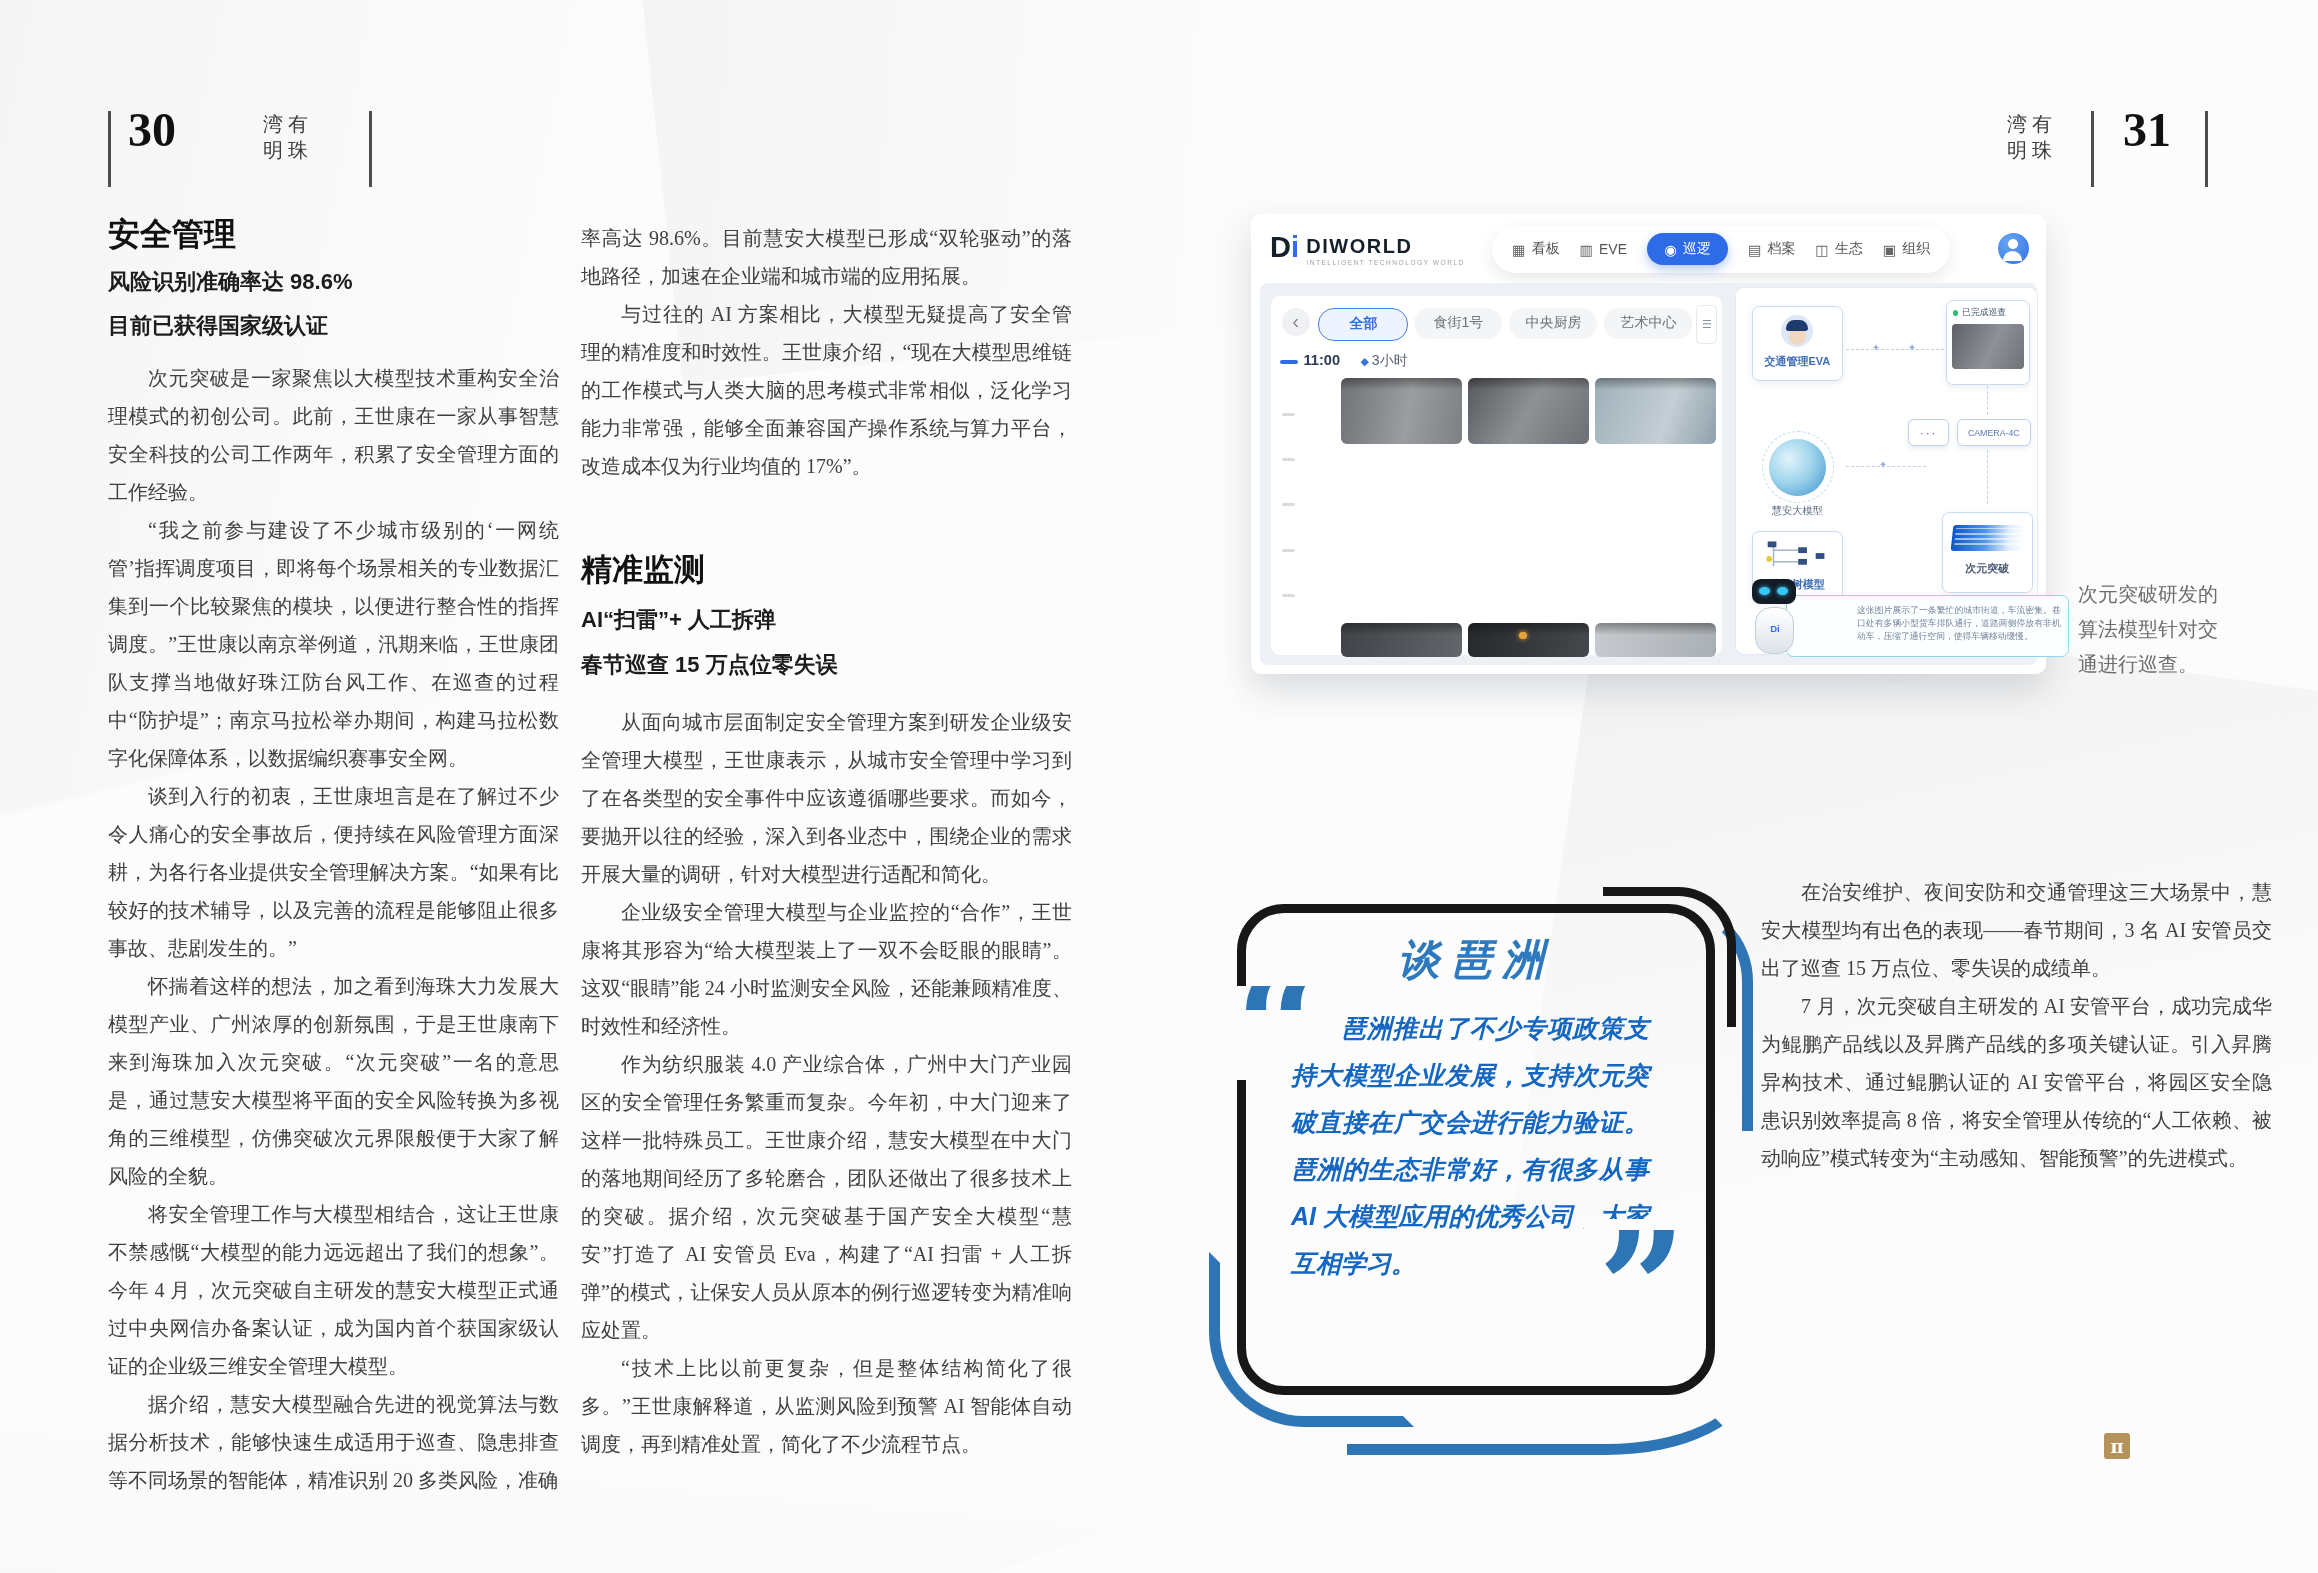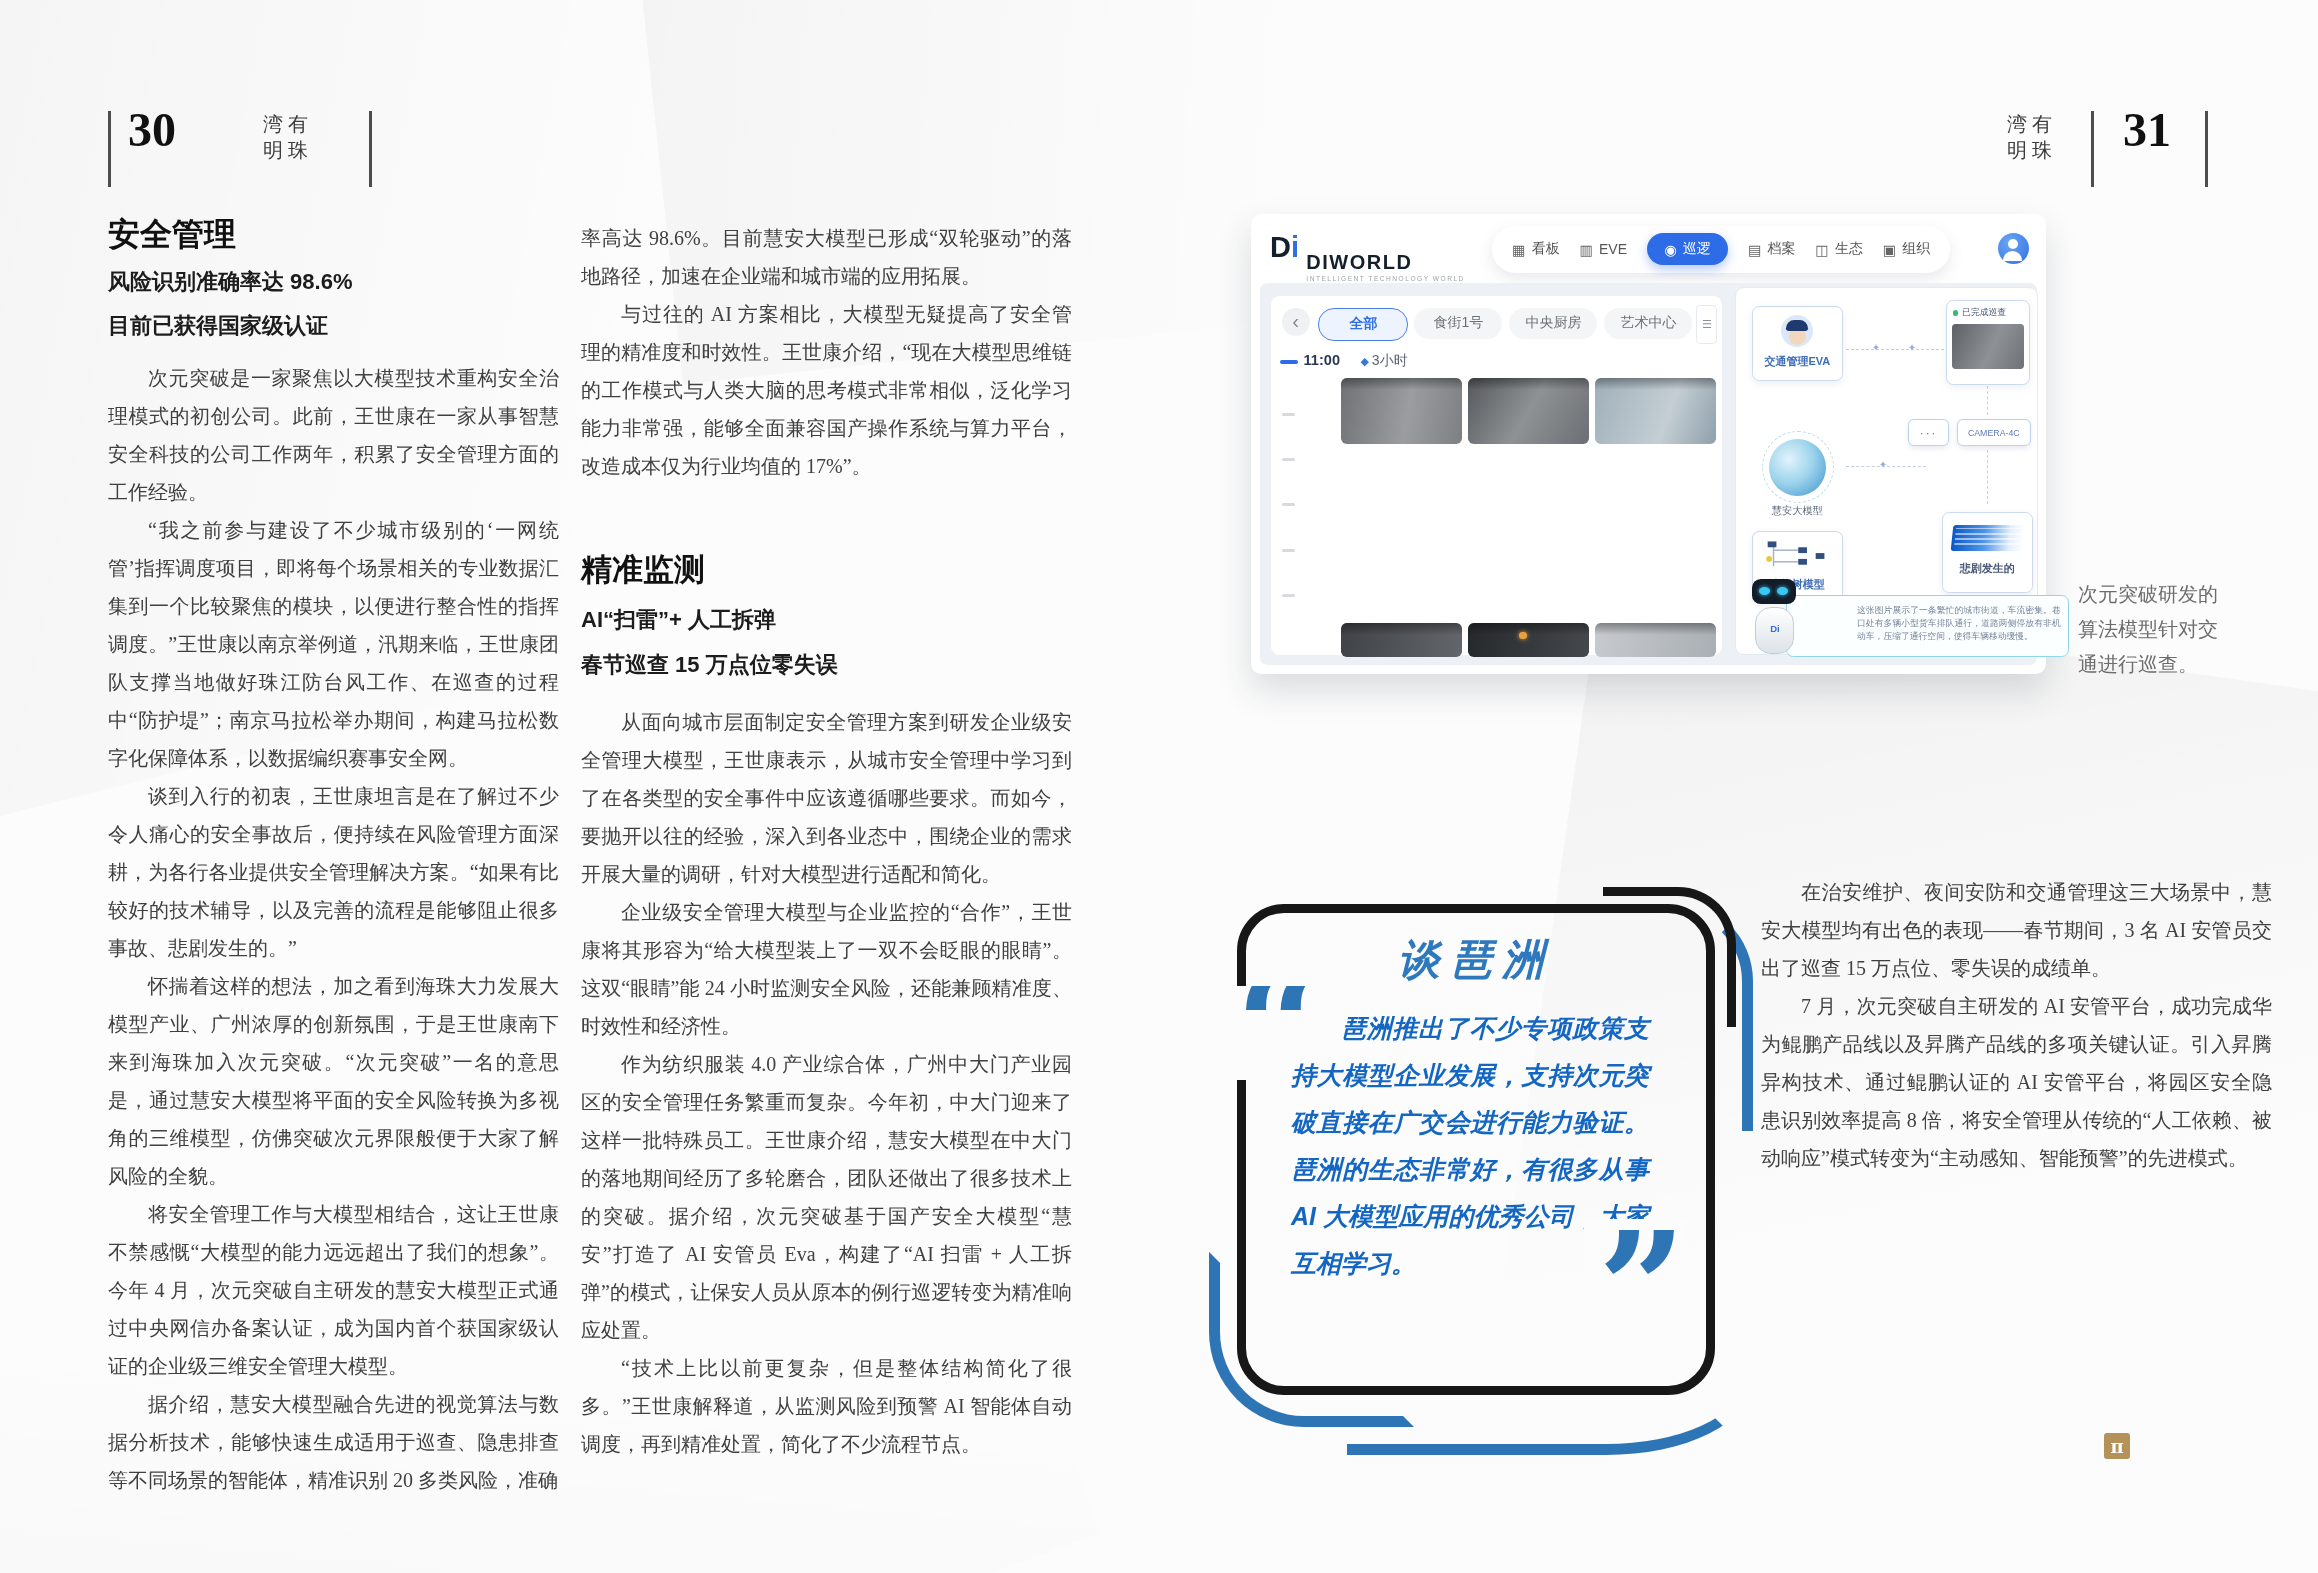--- a/index.html
+++ b/index.html
@@ -46,21 +46,21 @@
           font-weight:700;font-style:italic;font-size:25px;line-height:47px;color:#1366c2;text-align:justify;text-indent:2em;}
 
   
   .app{position:absolute;left:1251px;top:214px;width:795px;height:460px;background:#fff;border-radius:10.2px;
        box-shadow:0 16px 35px rgba(40,50,70,.16);font-family:"Liberation Sans","DejaVu Sans",sans-serif;}
   .app-top{position:absolute;left:0;top:0;right:0;height:69px;}
   .logo{position:absolute;left:19px;top:16px;display:flex;align-items:flex-start;gap:7.3px;}
   .logo-mark{font-weight:900;font-size:29px;line-height:34px;color:#16202b;}
   .logo-mark span{color:#2f6fe4;}
   .logo-txt{display:flex;flex-direction:column;}
-  .logo-name{font-weight:700;font-size:20px;letter-spacing:1.5px;color:#16202b;line-height:22px;margin-top:21px;}
+  .logo-name{font-weight:700;font-size:20px;letter-spacing:1.5px;color:#16202b;line-height:22px;margin-top:5px;}
   .logo-tag{font-size:6.6px;letter-spacing:1.5px;color:#9aa3ad;margin-top:1.5px;}
   .navpill{position:absolute;left:241px;top:11.7px;width:438px;height:47px;background:#fff;border-radius:25px;
            box-shadow:0 5.8px 14.6px rgba(90,100,120,.14);display:flex;align-items:center;justify-content:space-around;padding:0 10.2px;}
   .nav-item{display:flex;align-items:center;gap:5.8px;font-size:14px;color:#555;}
   .nav-item .ni{font-size:14.6px;color:#666;}
   .nav-item.sel{background:#2e6be6;color:#fff;padding:7.3px 17.5px;border-radius:20.5px;box-shadow:0 4.4px 10.2px rgba(46,107,230,.35);}
   .nav-item.sel .ni{color:#fff;}
   .avatar{position:absolute;right:17.5px;top:19px;width:31px;height:31px;border-radius:50%;background:radial-gradient(circle at 35% 30%,#6aa6f2,#2f6fe4);}
   .avatar::before{content:"";position:absolute;left:10.2px;top:5.8px;width:10.2px;height:10.2px;border-radius:50%;background:#fff;}
   .avatar::after{content:"";position:absolute;left:5.8px;top:17.5px;width:19px;height:10.2px;border-radius:9.5px 9.5px 0 0;background:#fff;}
@@ -302,21 +302,21 @@
             <rect x="6" y="2" width="12" height="8" fill="#31507f"></rect>
             <rect x="48" y="10" width="12" height="8" fill="#31507f"></rect>
             <rect x="48" y="26" width="12" height="8" fill="#31507f"></rect>
             <circle cx="8" cy="26" r="4" fill="#e8c83c"></circle>
             <rect x="72" y="18" width="12" height="8" fill="#31507f"></rect>
           </svg>
           <div class="flabel">决策树模型</div>
         </div>
         <div class="fcard f-visual">
           <div class="turbine"></div>
-          <div class="flabel">悲剧发生的</div>
+          <div class="flabel">次元突破</div>
         </div>
 
         <div class="infobox">
           <div class="info-txt">这张图片展示了一条繁忙的城市街道，车流密集。巷口处有多辆小型货车排队通行，道路两侧停放有非机动车，压缩了通行空间，使得车辆移动缓慢。</div>
         </div>
         <div class="robot">
           <div class="r-head">
             <div class="r-eye re1"></div>
             <div class="r-eye re2"></div>
           </div>

